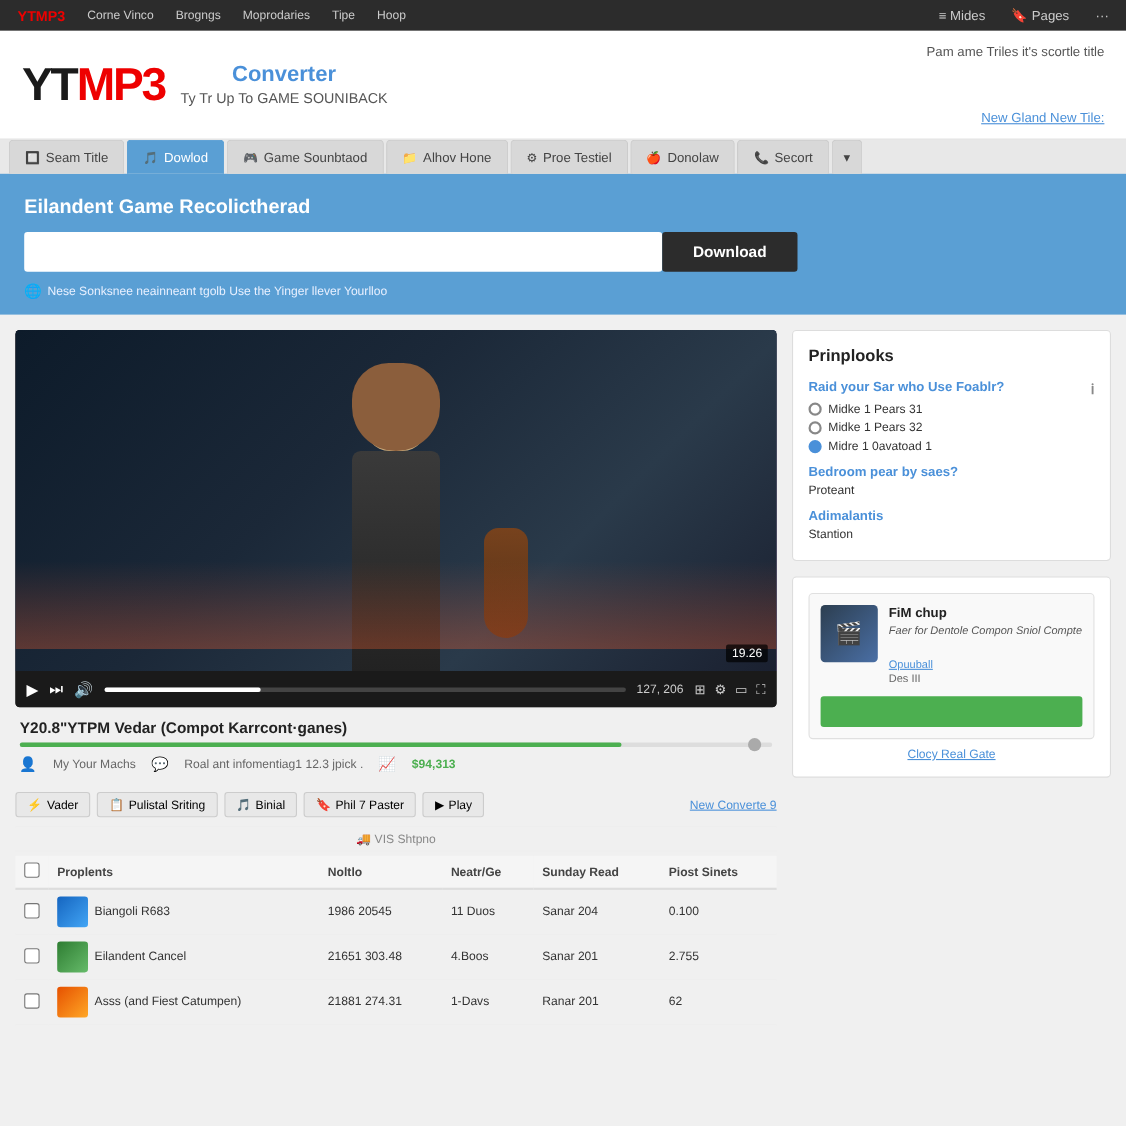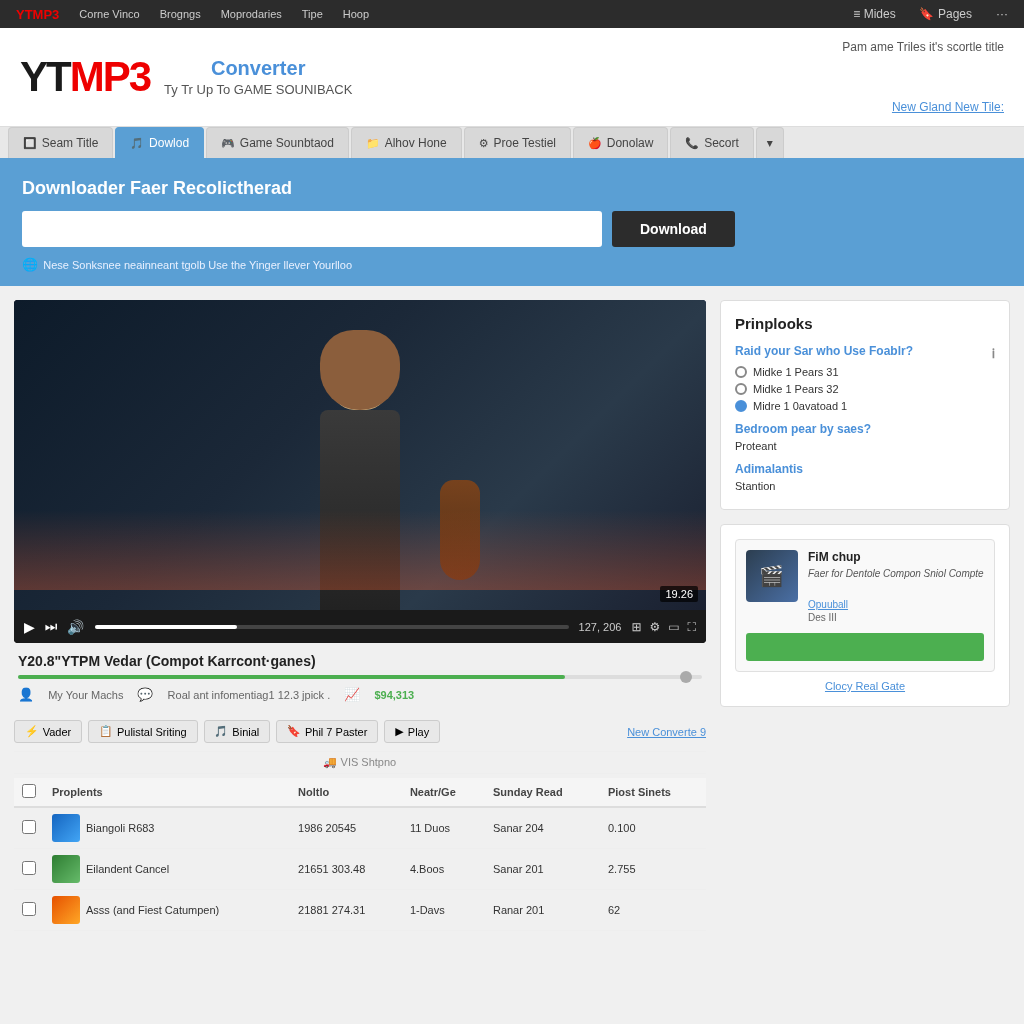--- a/index.html
+++ b/index.html
@@ -130,21 +130,20 @@
       padding: 18px 22px 14px;
     }
     .download-title {
       color: #fff;
       font-size: 18px;
       font-weight: bold;
       margin-bottom: 12px;
     }
     .download-row {
       display: flex;
-      gap: 10px;
       align-items: center;
     }
     .download-input {
       flex: 1;
       max-width: 580px;
       height: 36px;
       border: 2px solid #fff;
       border-radius: 3px;
       padding: 0 10px;
       font-size: 13px;
@@ -530,21 +529,21 @@
     <span>Donolaw</span>
   </div>
   <div class="tab">
     <span class="tab-icon">📞</span>
     <span>Secort</span>
   </div>
   <div class="tab-more">▾</div>
 </div>
 
 <div class="download-section">
-  <div class="download-title">Downloader Faer Recolictherad</div>
+  <div class="download-title">Eilandent Game Recolictherad</div>
   <div class="download-row">
     <input type="text" class="download-input" style="">
     <button class="download-btn">Download</button>
   </div>
   <div class="download-hint">
     <span class="hint-icon">🌐</span>
     <span>Nese Sonksnee neainneant tgolb Use the Yinger llever Yourlloo</span>
   </div>
 </div>
 

